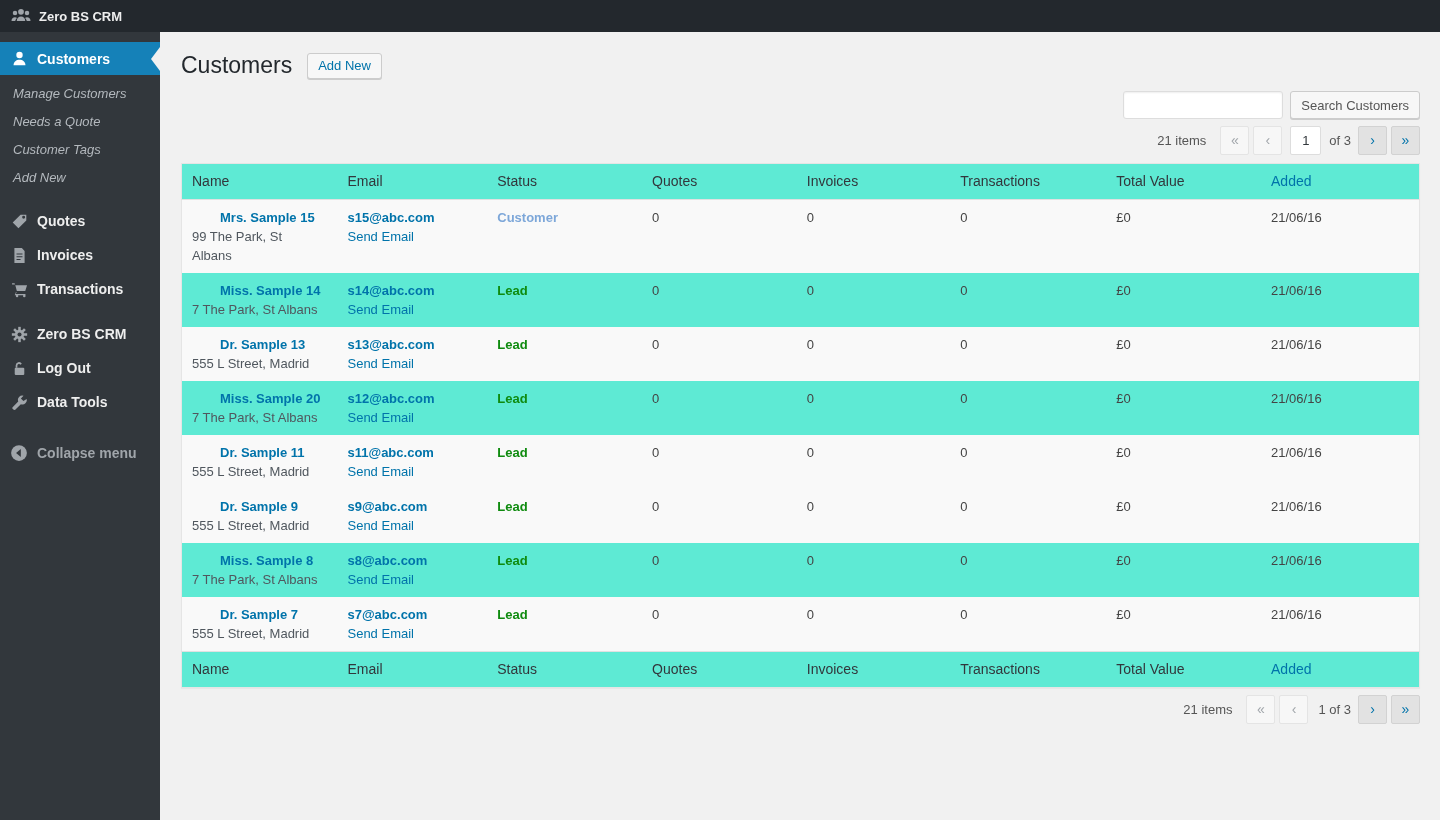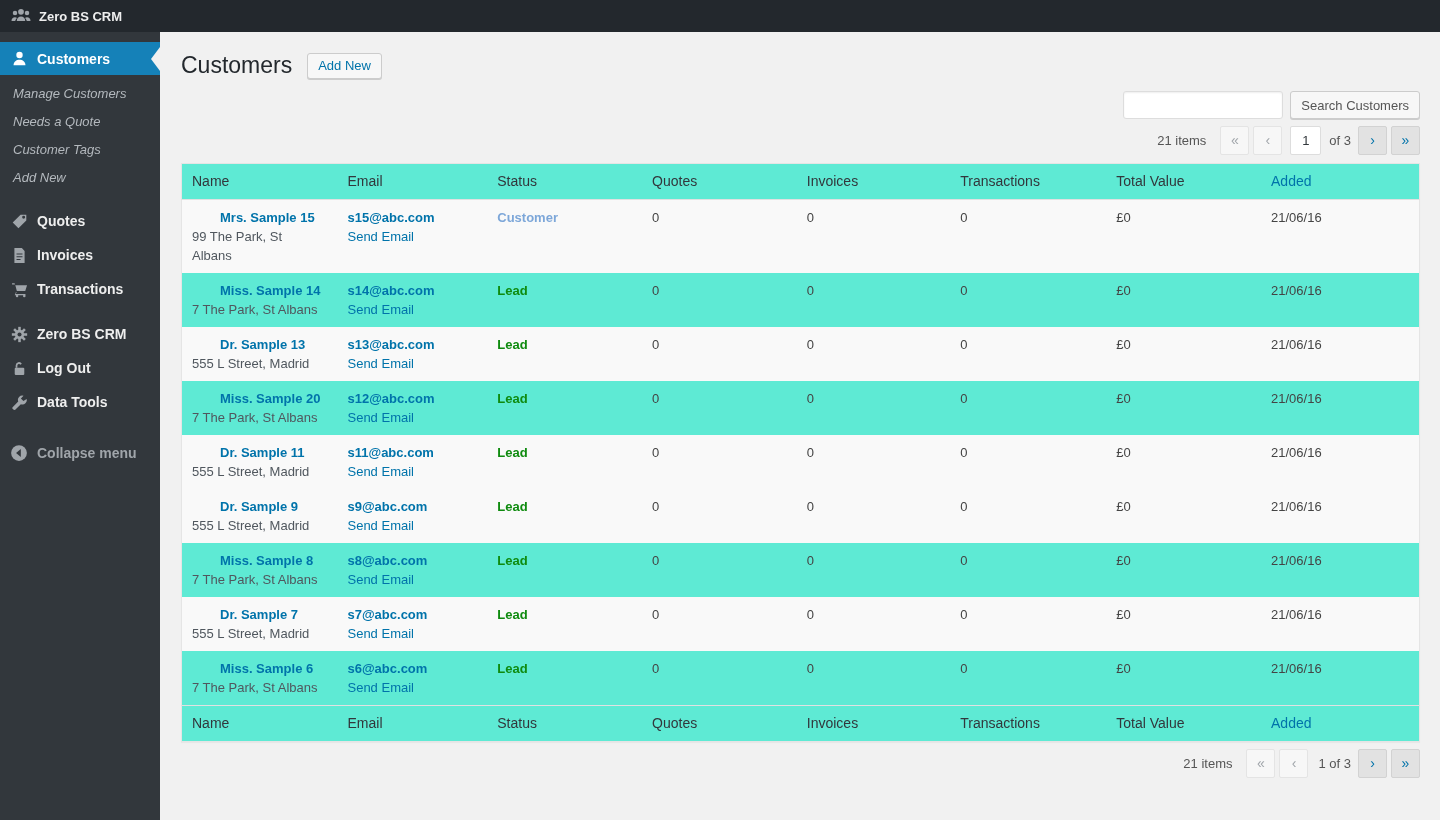--- a/index.html
+++ b/index.html
@@ -362,33 +362,20 @@
             <div><a class="row-email">s7@abc.com</a></div>
             <div><a class="send-email">Send Email</a></div>
           </td>
           <td class="col-status"><span class="status status-lead">Lead</span></td>
           <td>0</td>
           <td>0</td>
           <td>0</td>
           <td>£0</td>
           <td>21/06/16</td>
         </tr>
-        <tr>
-          <td class="col-name"><a class="row-name">Miss. Sample 6</a><div class="row-address">7 The Park, St Albans</div></td>
-          <td class="col-email">
-            <div><a class="row-email">s6@abc.com</a></div>
-            <div><a class="send-email">Send Email</a></div>
-          </td>
-          <td class="col-status"><span class="status status-lead">Lead</span></td>
-          <td>0</td>
-          <td>0</td>
-          <td>0</td>
-          <td>£0</td>
-          <td>21/06/16</td>
-        </tr>
       </tbody>
     <tfoot>
         <tr>
           <th>Name</th>
           <th>Email</th>
           <th>Status</th>
           <th>Quotes</th>
           <th>Invoices</th>
           <th>Transactions</th>
           <th>Total Value</th>

